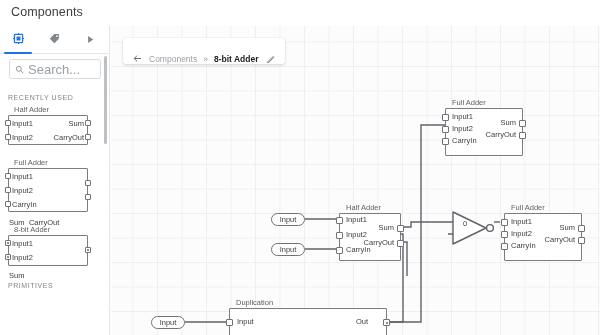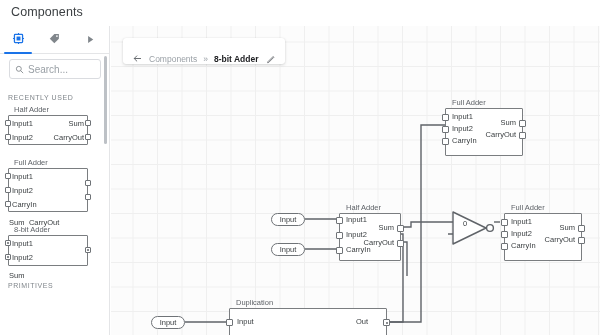--- a/index.html
+++ b/index.html
@@ -47,21 +47,21 @@
   #searchwrap {
     position:absolute; left:0; top:28px; width:110px; height:30px;
     display:flex; align-items:center; justify-content:center;
   }
   #searchbox {
     width:92px; height:20px; border:1px solid #dadce0; border-radius:3px;
     display:flex; align-items:center; gap:4px; padding:0 5px;
     background:#fff;
   }
   #search-input {
-    border:0; outline:0; font-size:10px; color:#9aa0a6;
+    border:0; outline:0; font-size:13px; color:#9aa0a6;
     font-family:"Liberation Sans", sans-serif; width:66px; background:transparent;
     padding:0;
   }
   #search-input::placeholder { color:#9aa0a6; }
 
   #palette {
     position:absolute; left:0; top:58px; width:110px; height:251px;
     overflow:hidden;
   }
   .section-label {

